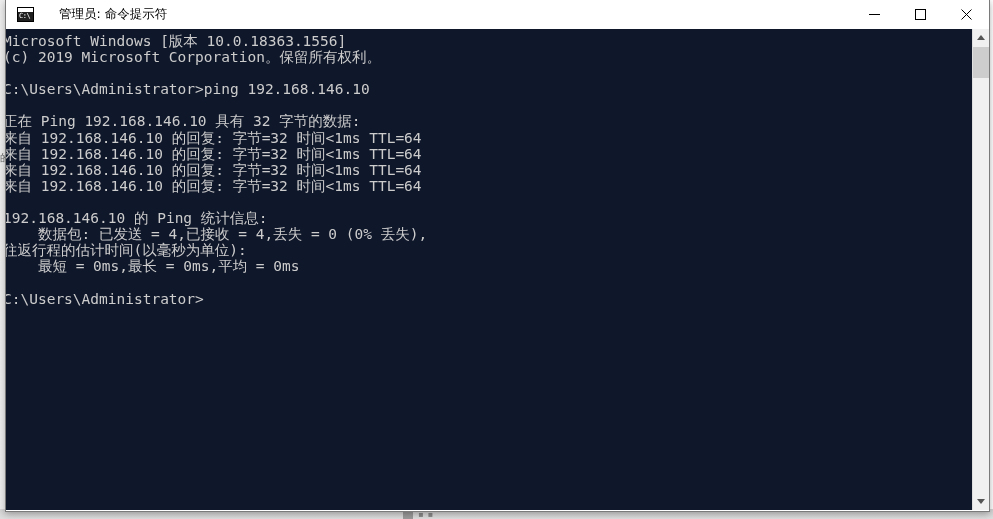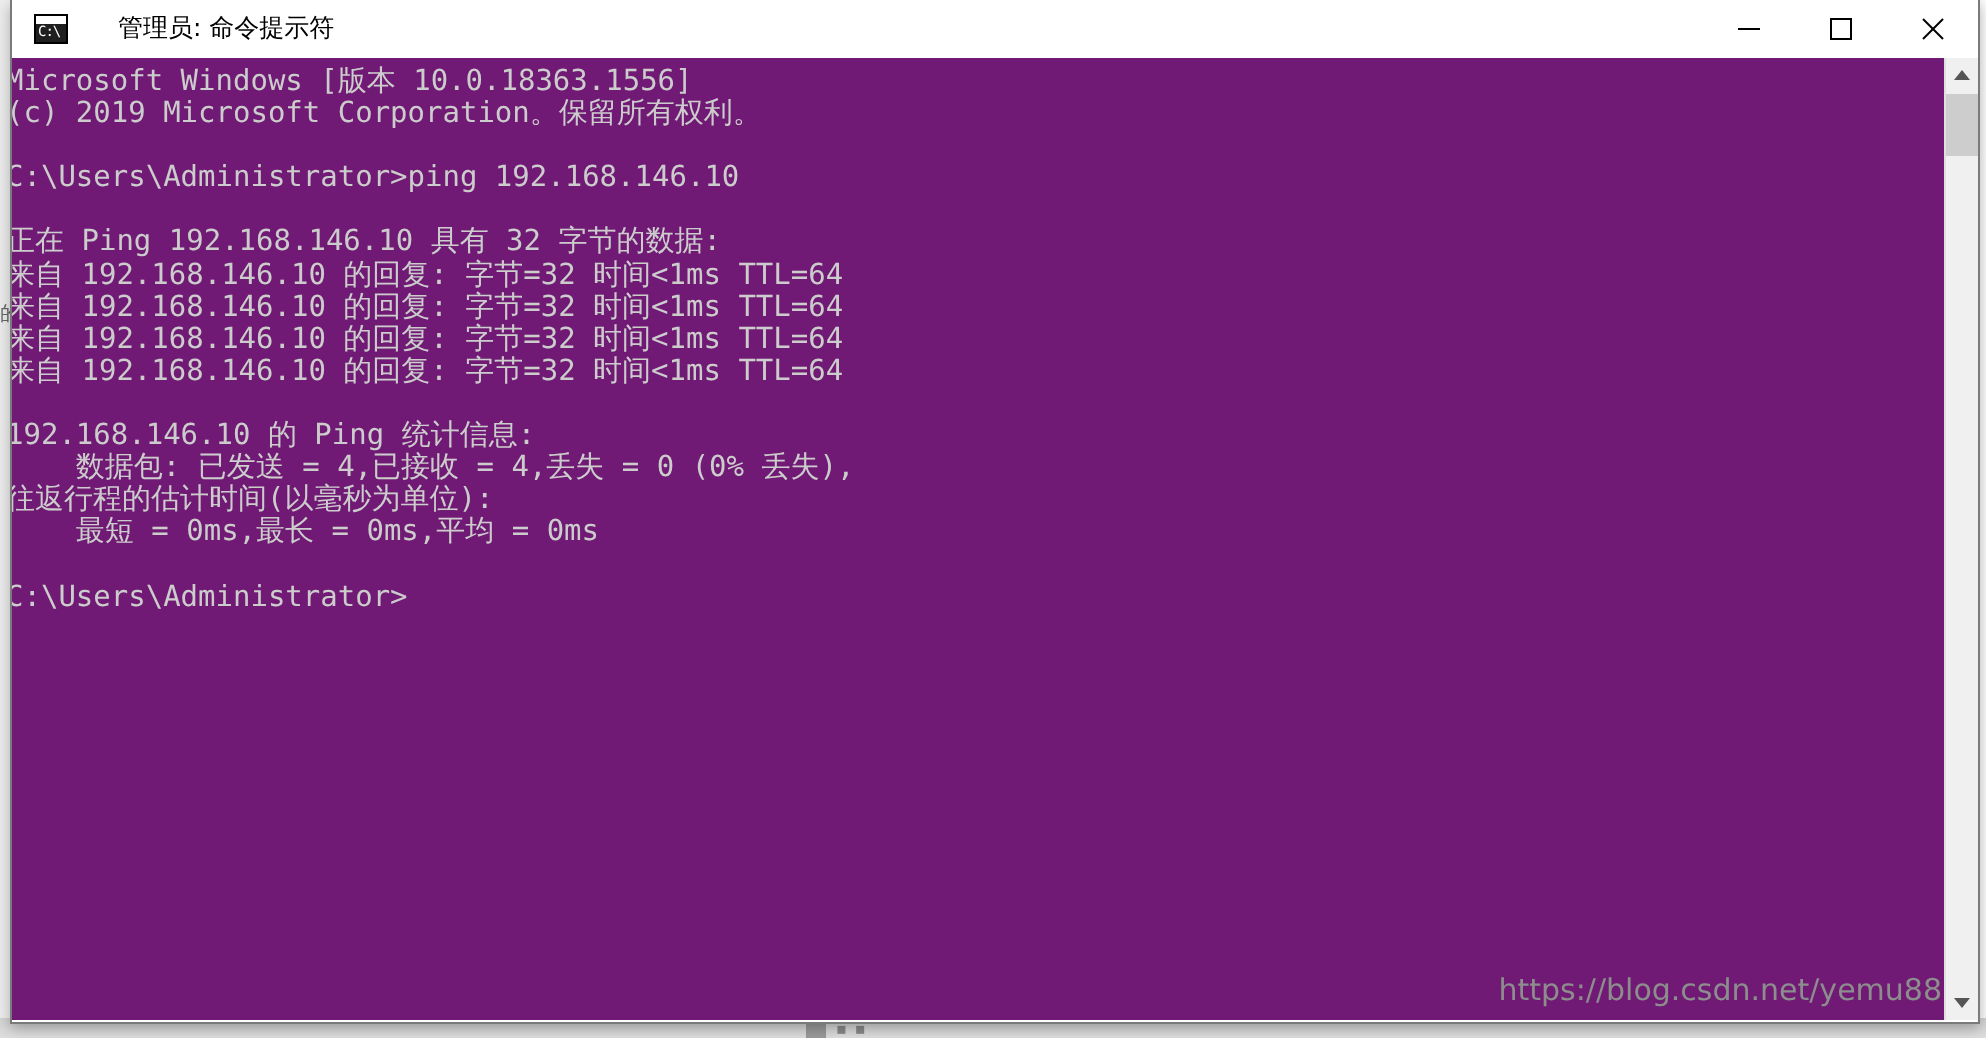--- a/index.html
+++ b/index.html
@@ -153,21 +153,21 @@
   }
   .winctl svg { display: block; }
 
   
   #console-body {
     position: absolute;
     left: 0;
     top: 29px;
     width: 983px;
     height: 481px;
-    background: #701a75;
+    background: #0f172a;
     overflow: hidden;
   }
   #console-text {
     position: absolute;
     left: -3px;
     top: 4px;
     margin: 0;
     font-family: "DejaVu Sans Mono", "Liberation Mono", monospace;
     font-size: 14.5px;
     line-height: 16.1px;
@@ -292,21 +292,20 @@
 来自 192.168.146.10 的回复: 字节=32 时间&lt;1ms TTL=64
 来自 192.168.146.10 的回复: 字节=32 时间&lt;1ms TTL=64
 来自 192.168.146.10 的回复: 字节=32 时间&lt;1ms TTL=64
 
 192.168.146.10 的 Ping 统计信息:
     数据包: 已发送 = 4,已接收 = 4,丢失 = 0 (0% 丢失),
 往返行程的估计时间(以毫秒为单位):
     最短 = 0ms,最长 = 0ms,平均 = 0ms
 
 C:\Users\Administrator&gt;</pre>
-      <div id="watermark">https://blog.csdn.net/yemu88</div>
     </div>
 
     <div id="console-scrollbar">
       <div class="sb-arrow" id="sb-up">
         <svg width="8" height="5" viewBox="0 0 8 5">
           <polygon points="4,0 8,5 0,5" fill="#555555"></polygon>
         </svg>
       </div>
       <div id="sb-thumb"></div>
       <div class="sb-arrow" id="sb-down">

